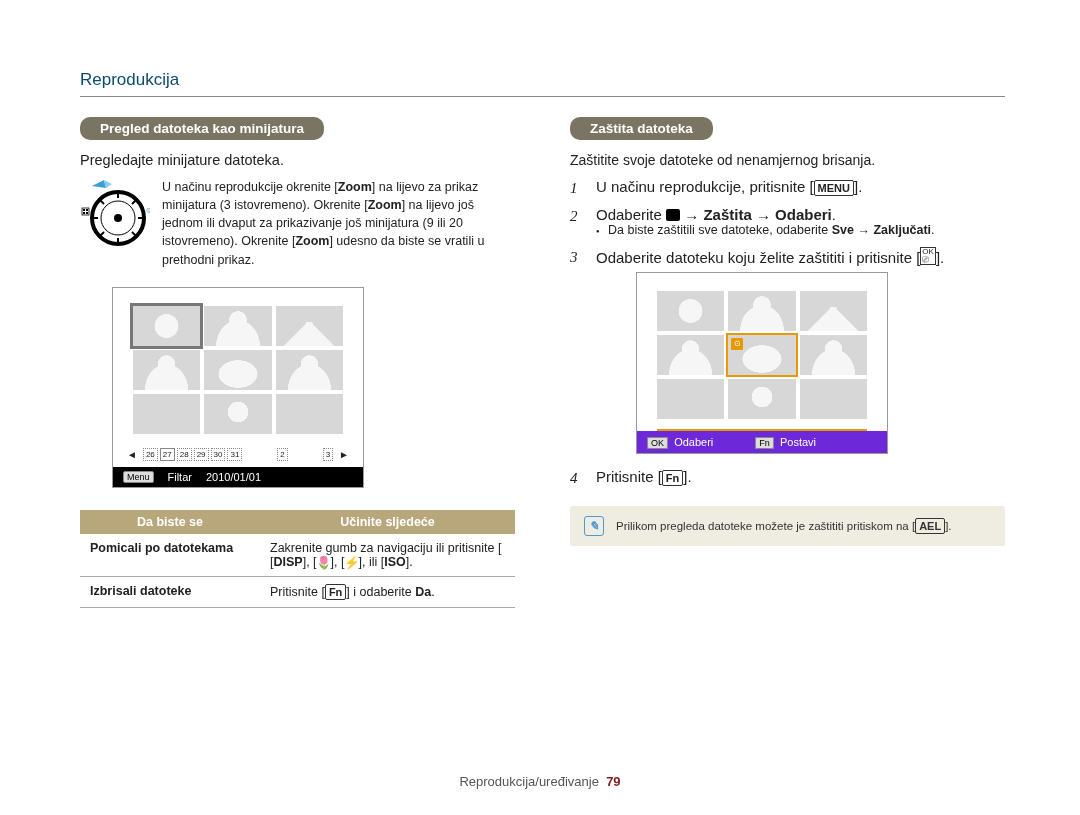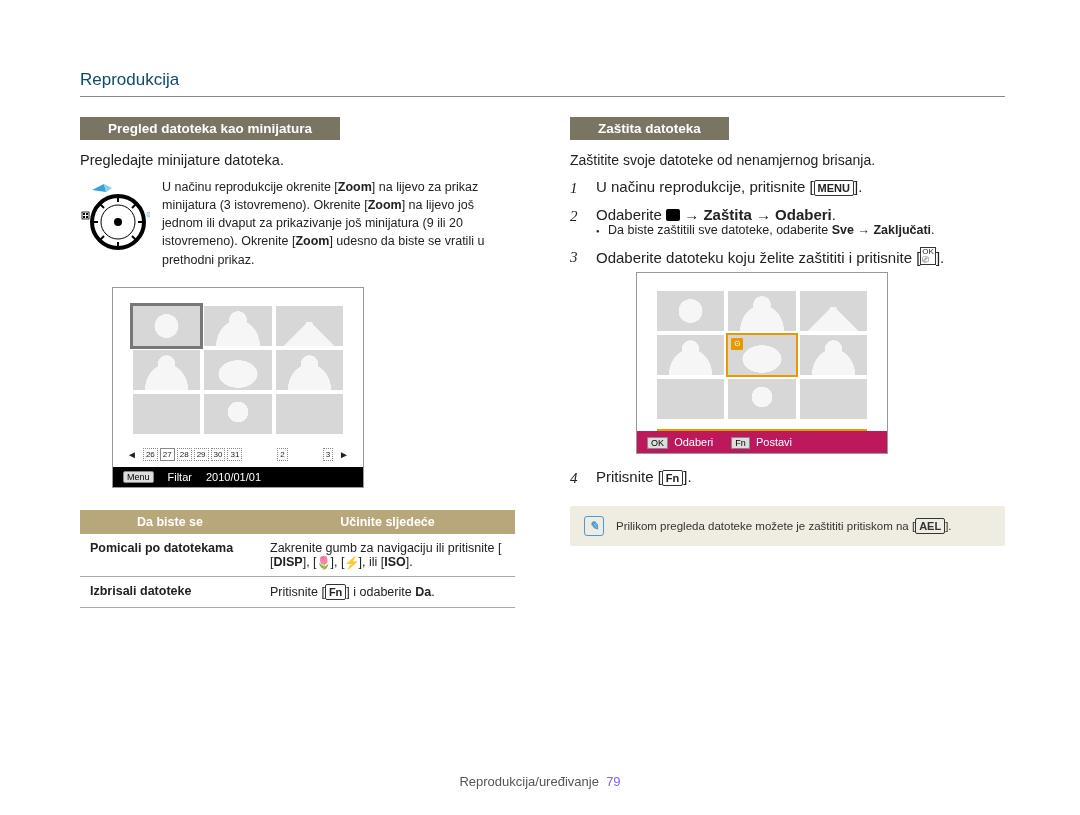--- a/index.html
+++ b/index.html
@@ -29,33 +29,33 @@
     display: flex;
     gap: 55px;
   }
   .col {
     flex: 1;
   }
   .pill {
     background: #7a7463;
     color: #fff;
     display: inline-block;
-    padding: 4px 28px;
-    border-radius: 0;
+    padding: 4px 20px;
+    border-radius: 10px;
     font-size: 13.5px;
     font-weight: bold;
     margin-bottom: 8px;
   }
   .lead {
     font-size: 14.5px;
     margin: 4px 0 10px 0;
   }
   .icon-block {
     display: flex;
-    align-items: center;
+    align-items: flex-start;
     gap: 12px;
     margin-bottom: 14px;
   }
   .dial {
     width: 70px;
     flex: none;
     text-align: center;
   }
   .dial svg { width: 70px; height: 80px; }
   .desc {
@@ -212,25 +212,25 @@
     color: #fff;
     font-size: 8px;
     line-height: 12px;
     text-align: center;
     border-radius: 1px;
   }
   .orange-bar {
     height: 2px; background: #e69a00; margin: 0 20px;
   }
   .pbar {
-    background: #be185d;
+    background: #6d28d9;
     color: #fff;
     font-size: 11px;
     display: flex;
-    gap: 18px;
+    gap: 42px;
     padding: 5px 10px;
   }
 
   .note {
     background: #efece2;
     border-radius: 2px;
     display: flex;
     align-items: center;
     gap: 12px;
     padding: 10px 14px;
@@ -252,21 +252,21 @@
   }
 
   .footer {
     position: absolute;
     bottom: 26px;
     left: 0; right: 0;
     text-align: center;
     font-size: 13px;
     color: #555;
   }
-  .footer .pn { color: #8b5cf6; }
+  .footer .pn { color: #7f1d1d; font-weight: bold; }
   .s-pinwheel::before, .s-pinwheel::after {
     content:""; position:absolute; background:#f6f6f6;
   }
   .s-pinwheel { background:
     radial-gradient(circle at 50% 50%, #f6f6f6 0 30%, #d7d7d7 31% 100%);
   }
   .s-person { background:
     radial-gradient(circle at 50% 35%, #f6f6f6 0 20%, transparent 21%),
     radial-gradient(ellipse at 50% 100%, #f6f6f6 0 45%, transparent 46%),
     #d7d7d7;

